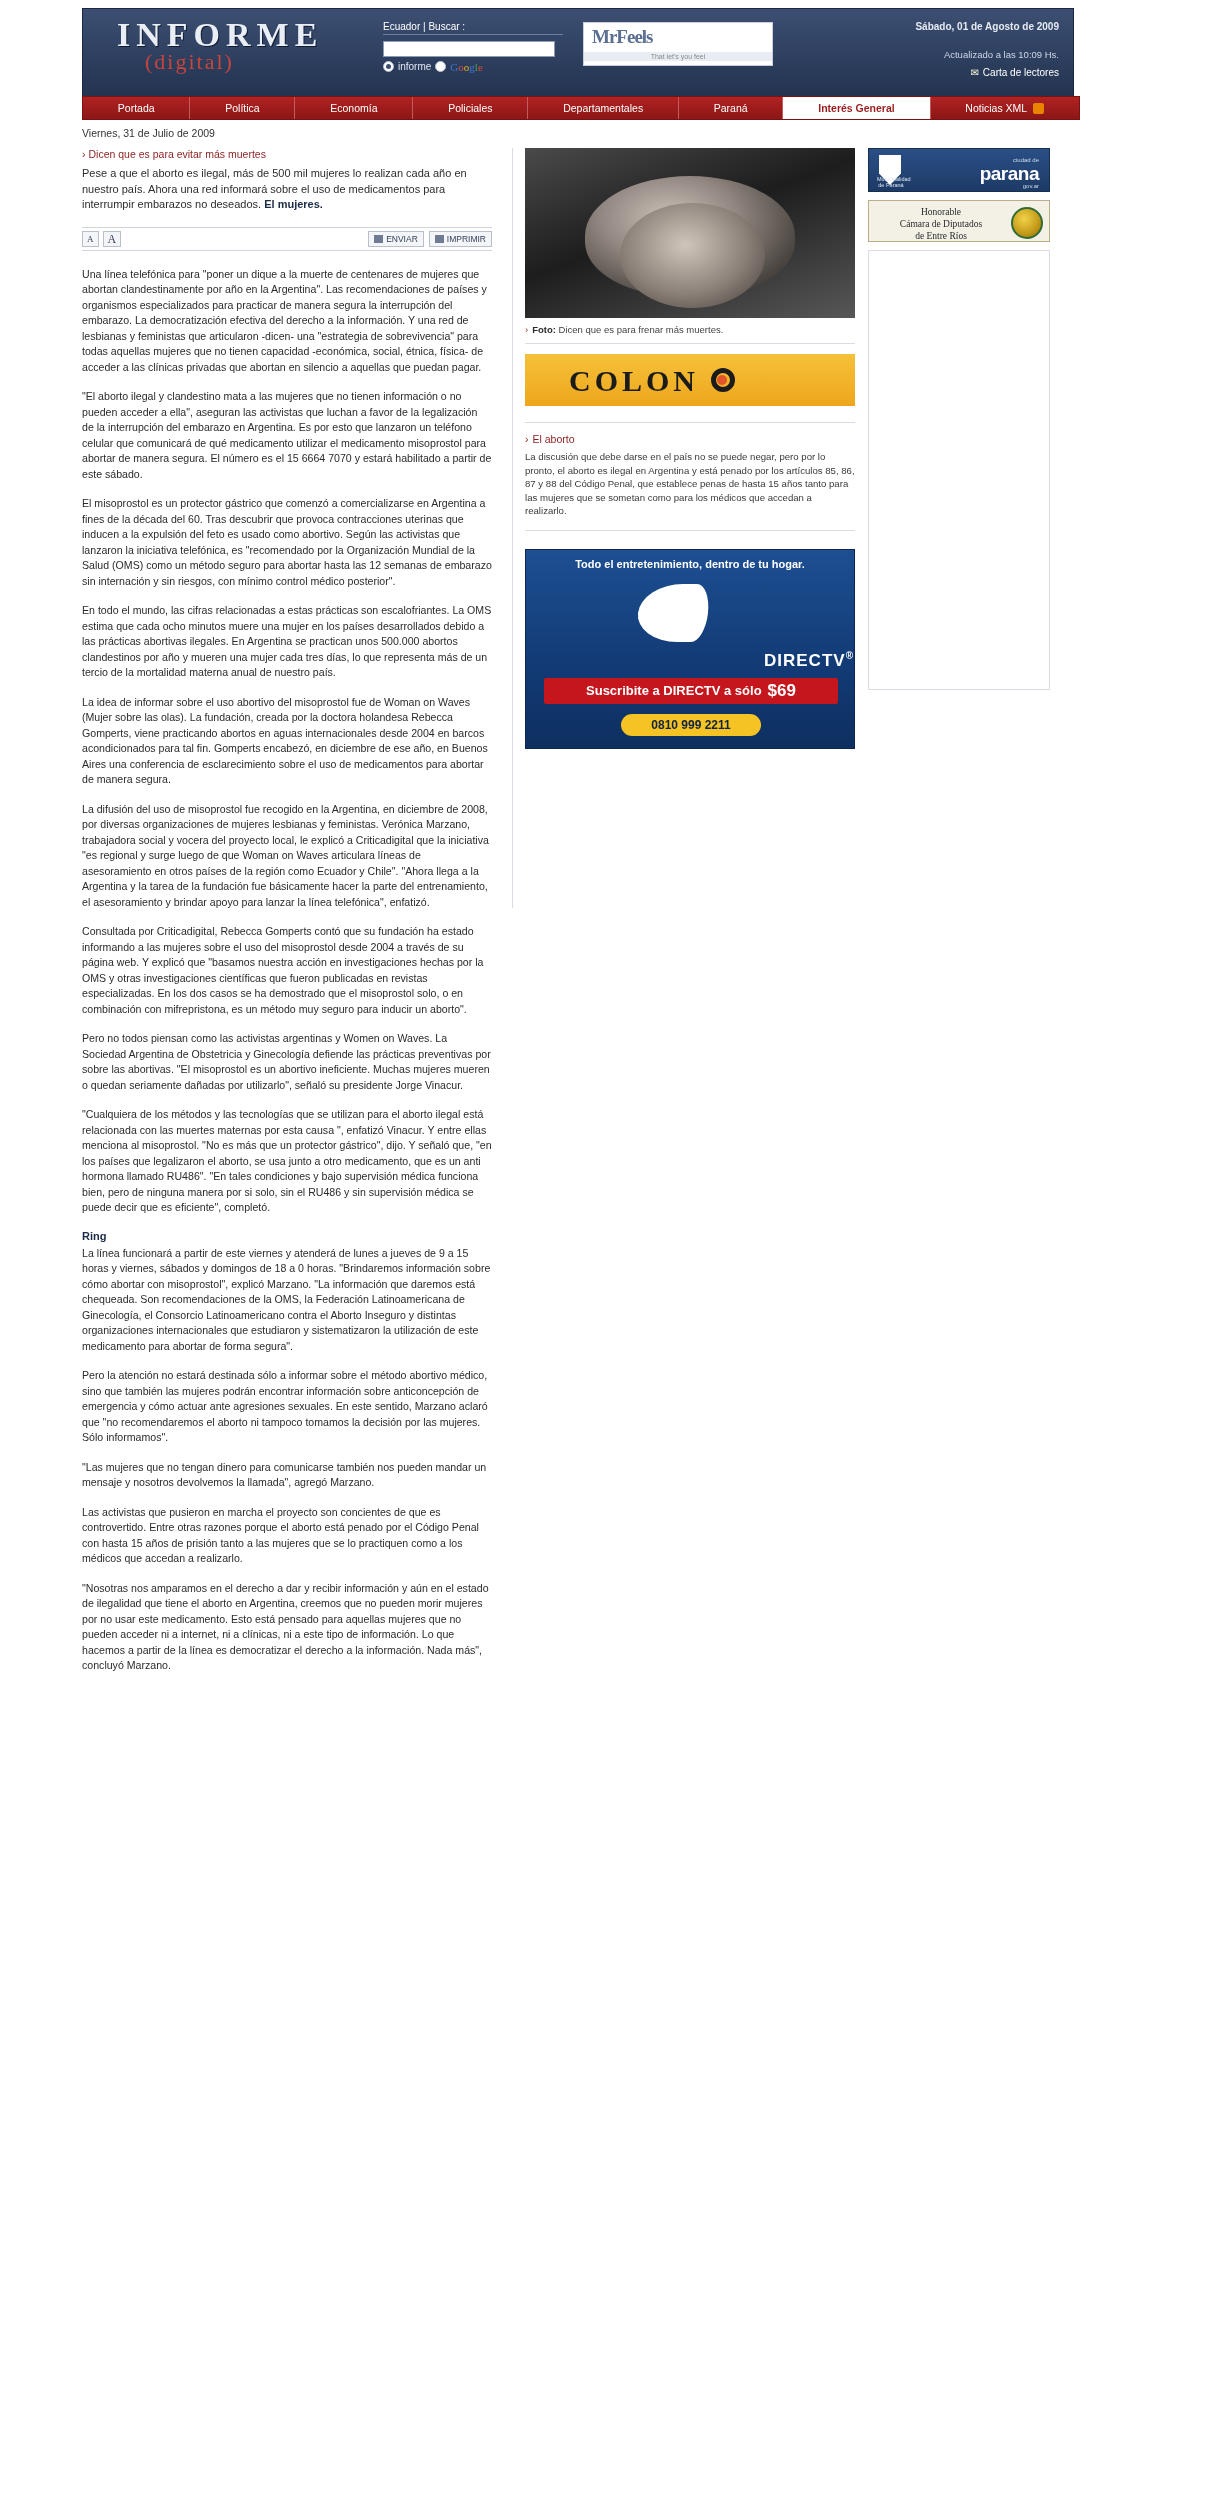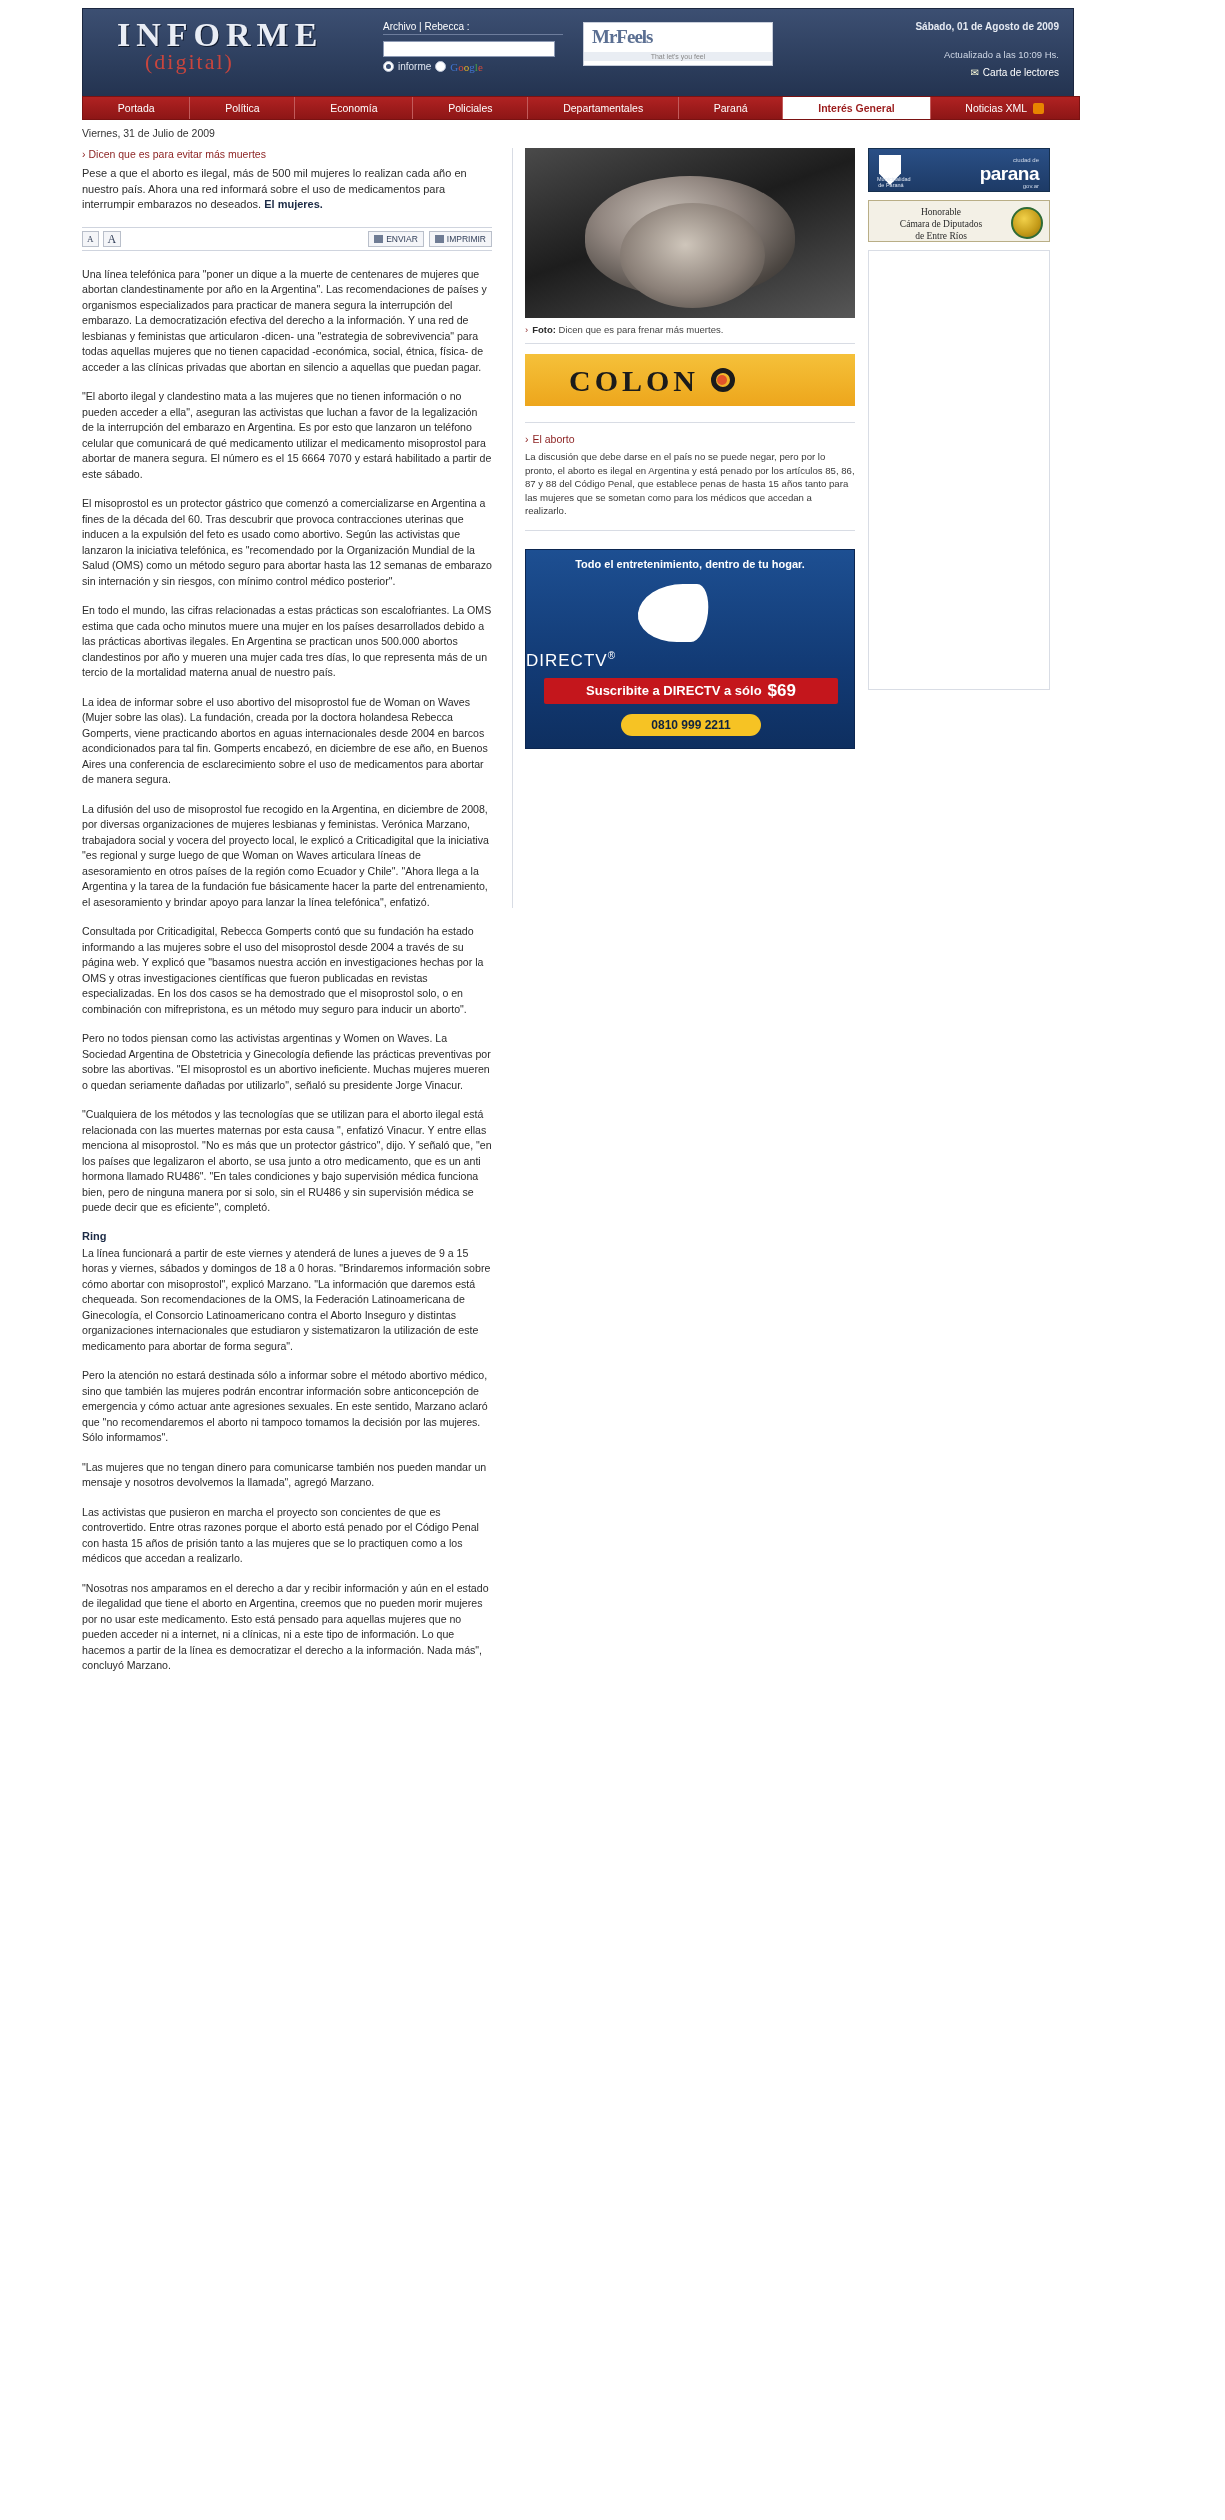--- a/index.html
+++ b/index.html
@@ -385,24 +385,24 @@
   }
   .dtv-dish .d {
     width: 70px; height: 58px;
     background: #ffffff;
     border-radius: 60% 20% 20% 60% / 50% 50% 50% 50%;
     transform: skewX(-6deg);
   }
   .dtv-word {
     position: absolute;
     left: 0; right: 0; top: 100px;
-    text-align: left;
+    text-align: right;
     color: #ffffff;
     font-size: 17px;
-    font-weight: normal;
+    font-weight: bold;
     letter-spacing: 1px;
   }
   .dtv-word small { font-size: 10px; vertical-align: super; }
   .dtv-bar {
     position: absolute;
     left: 18px; top: 128px;
     width: 294px; height: 26px;
     background: #c4161c;
     color: #fff;
     font-size: 13px;
@@ -506,21 +506,21 @@
 <div class="page">
 
   <div class="topbar">
 
     <div class="logo-block">
       <div class="logo-informe">INFORME</div>
       <div class="logo-digital">(digital)</div>
     </div>
 
     <div class="search-block">
-      <div class="search-label">Archivo | Rebecca :</div>
+      <div class="search-label">Ecuador | Buscar :</div>
       <input class="search-input" type="text" value="" placeholder="" style="">
       <div class="search-radios">
         <span class="radio sel"></span>
         <span>informe</span>
         <span class="radio"></span>
         <span class="g-logo"><span class="g-b">G</span><span class="g-r">o</span><span class="g-y">o</span><span class="g-b">g</span><span class="g-g">l</span><span class="g-r">e</span></span>
       </div>
     </div>
 
     <div class="banner-mini">

